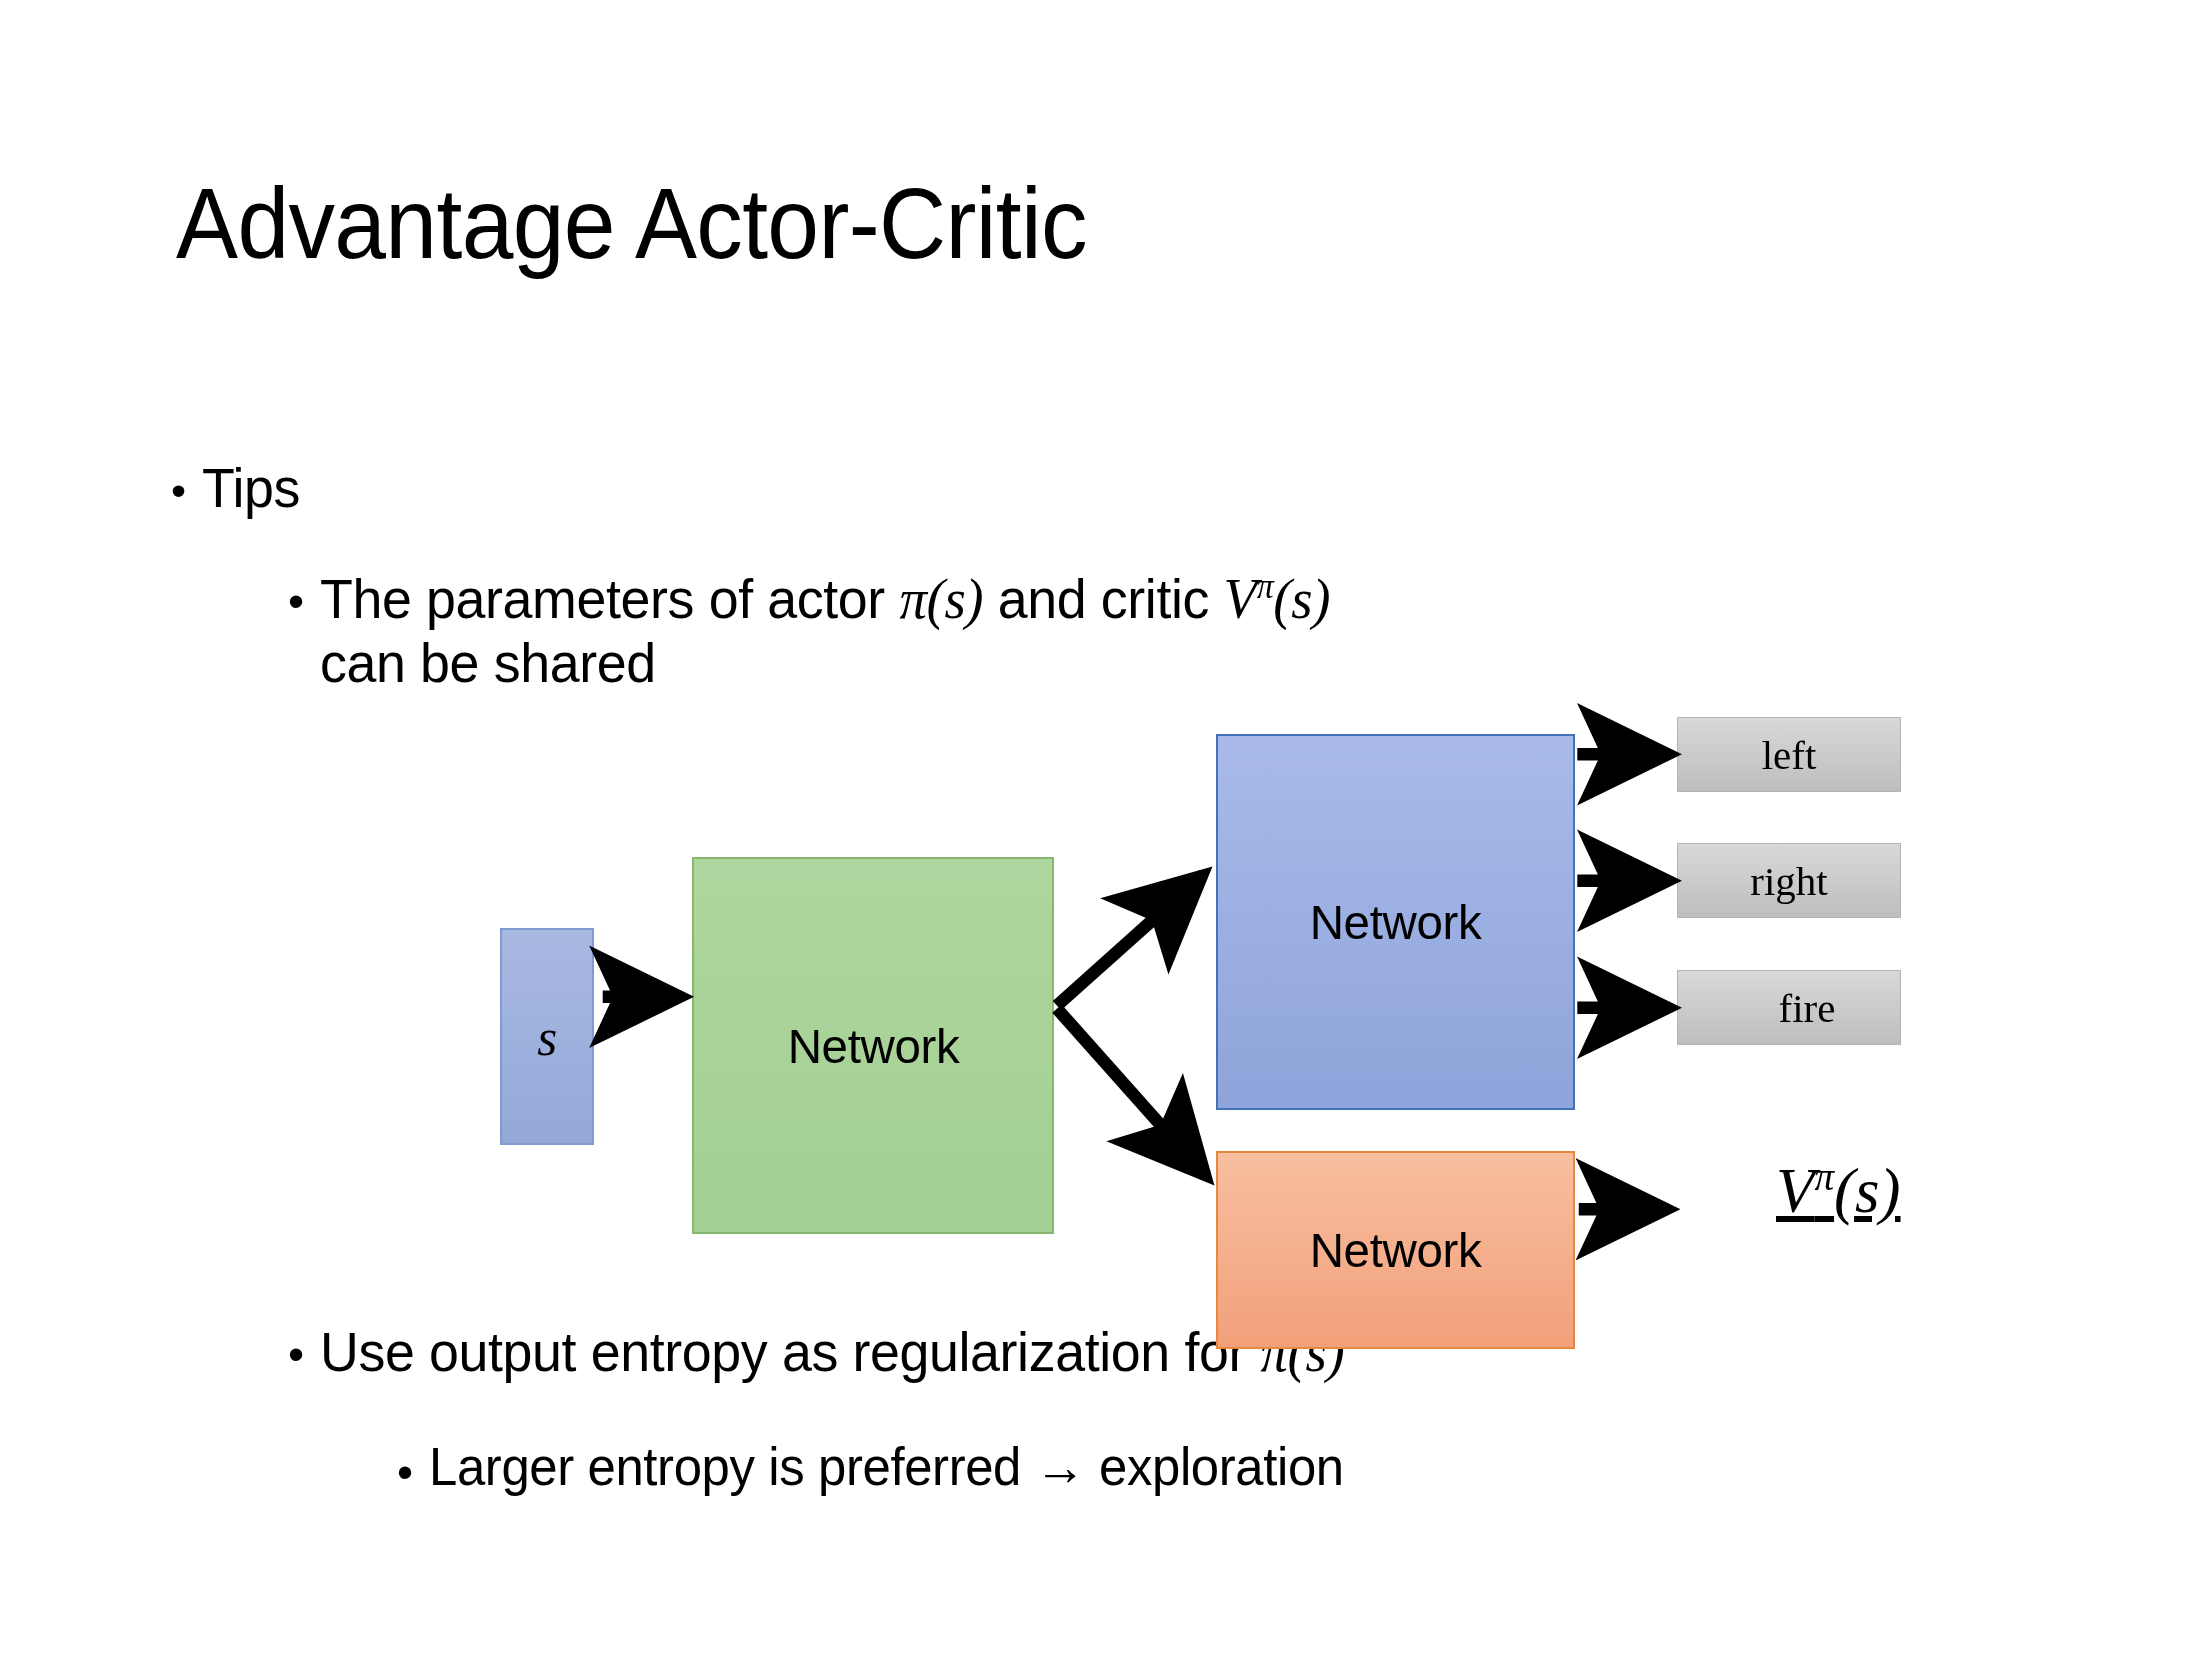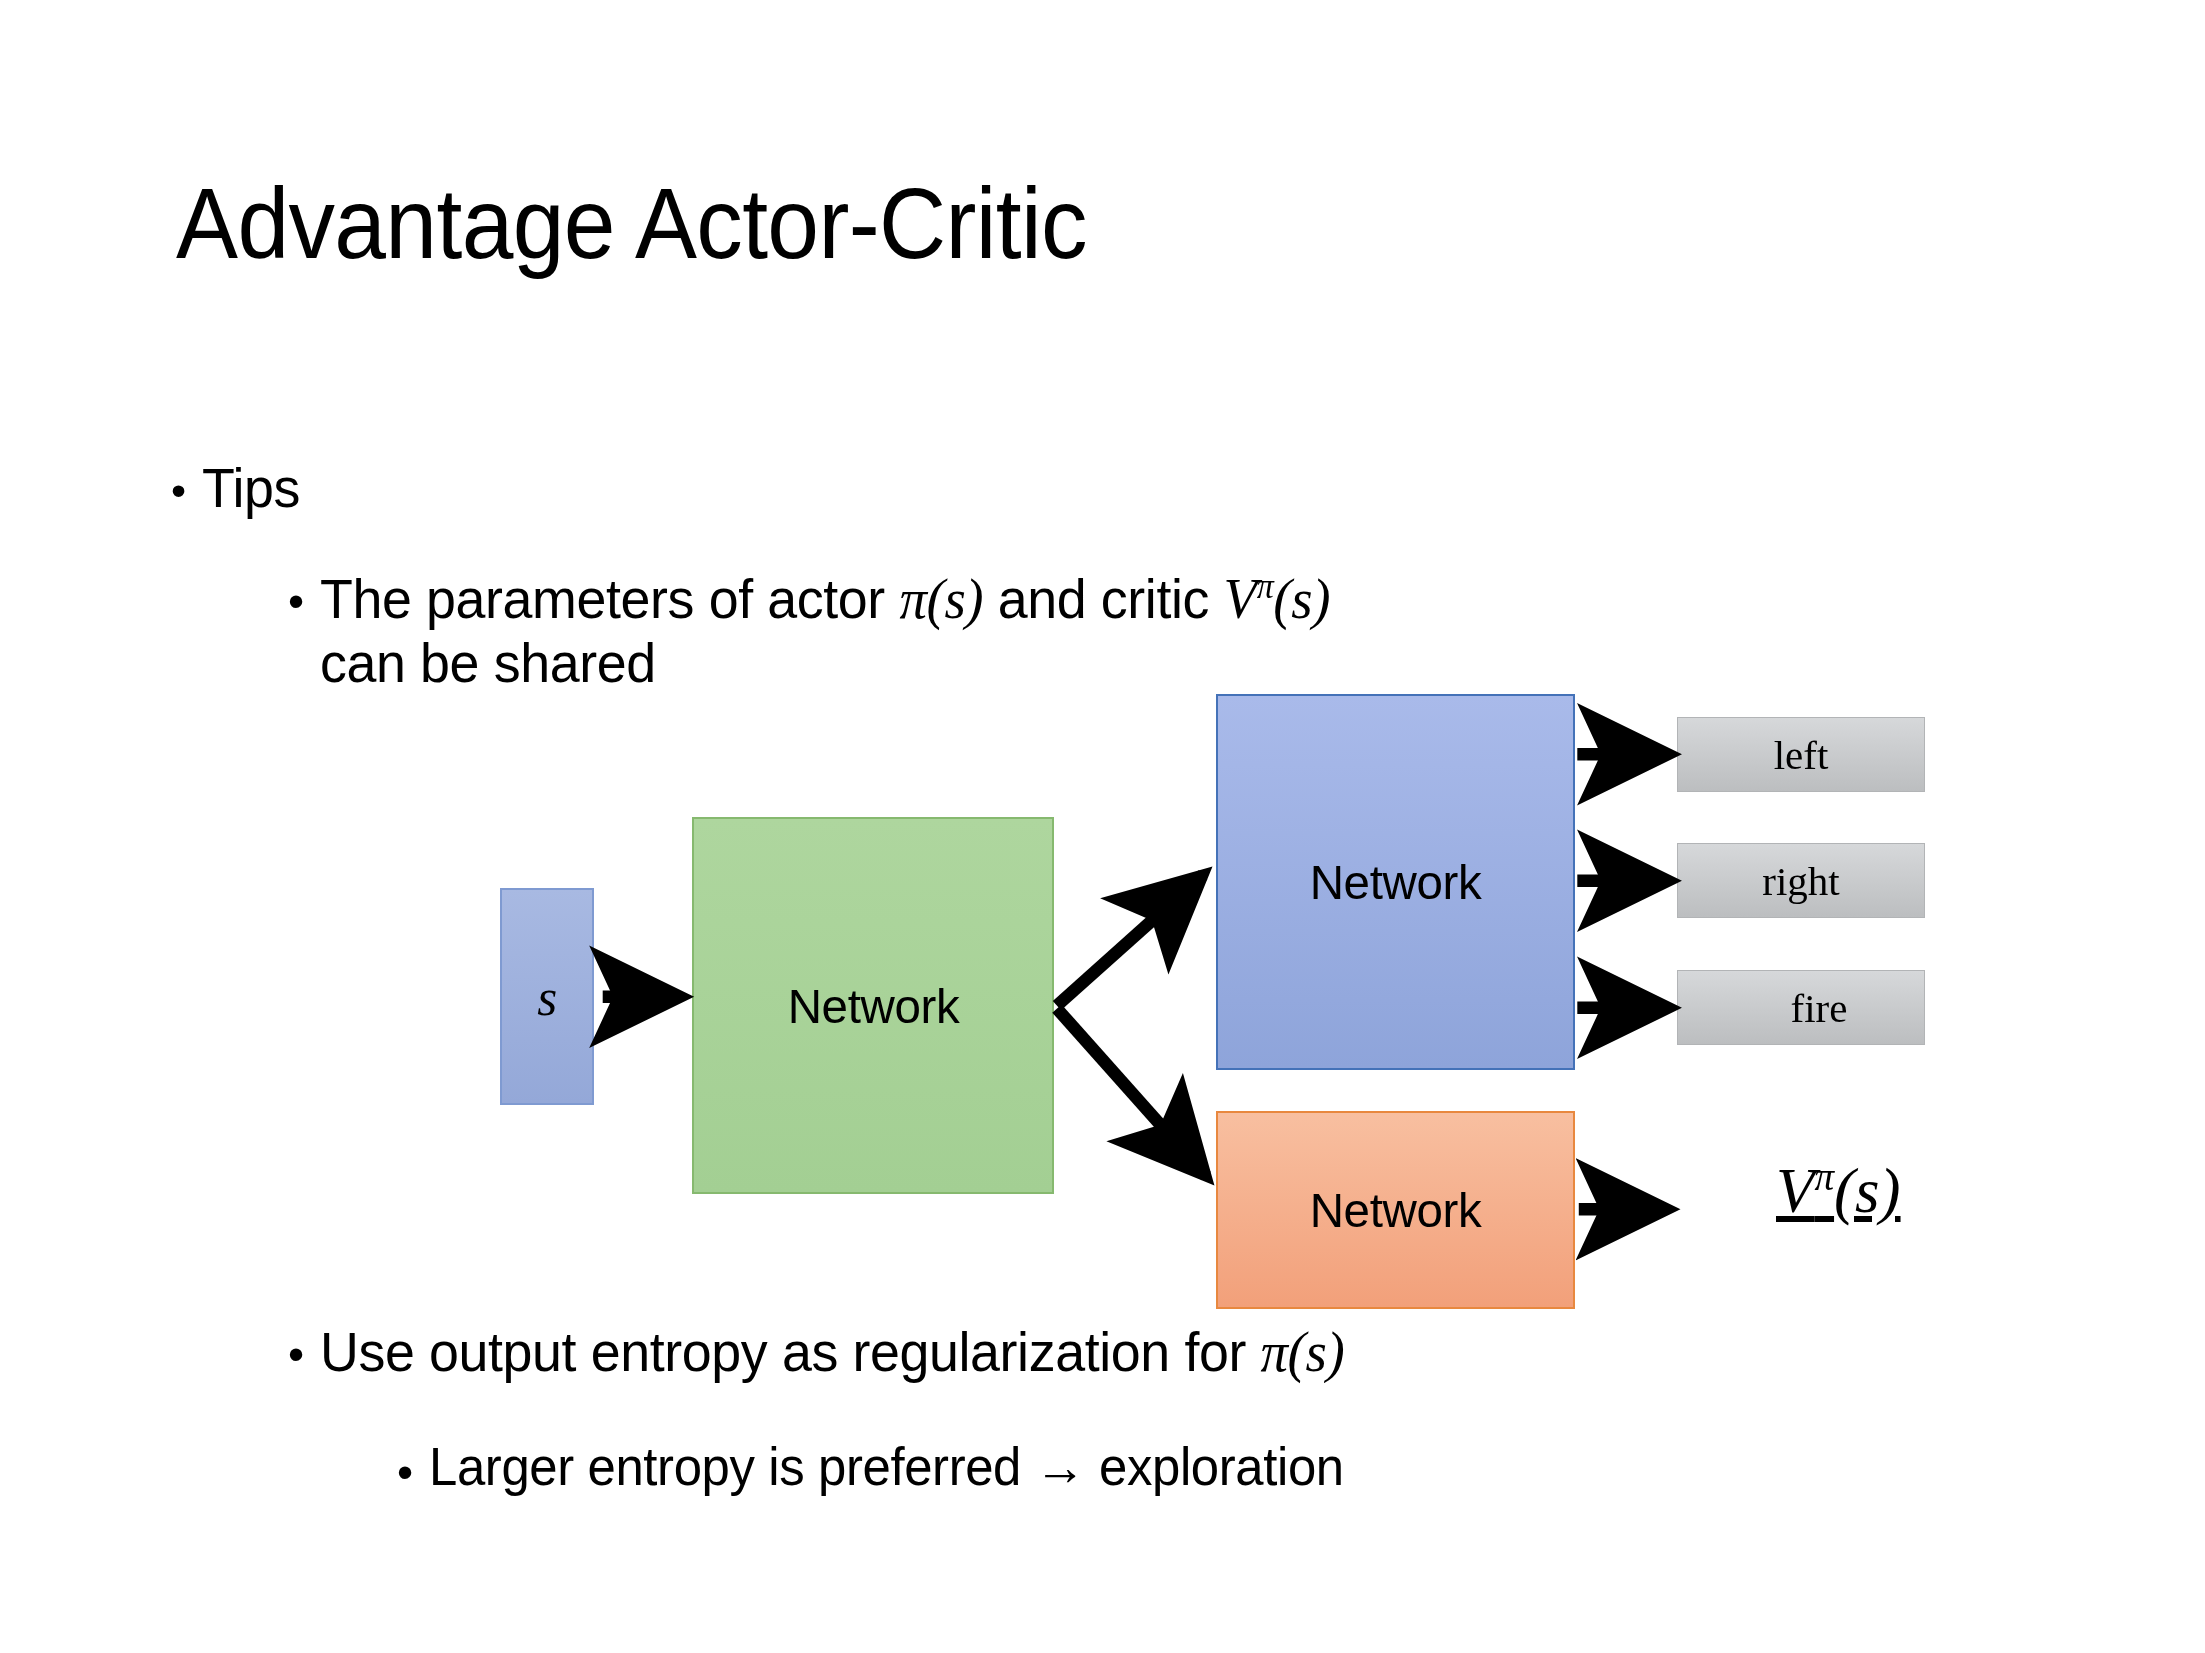--- a/index.html
+++ b/index.html
@@ -101,20 +101,21 @@
     height: 1654px;
     pointer-events: none;
   }
   .dbox {
     position: absolute;
     box-sizing: border-box;
     display: flex;
     align-items: center;
     justify-content: center;
     pointer-events: auto;
+    margin-top: 40px;
   }
   .dbox-label {
     font-size: 49px;
     font-weight: 400;
     letter-spacing: -0.4px;
     color: #000;
     transform: scaleX(0.97);
   }
 
   #box-state {
@@ -159,21 +160,21 @@
   }
 
   .outbox {
     position: absolute;
     box-sizing: border-box;
     display: flex;
     align-items: center;
     justify-content: center;
     background: linear-gradient(to bottom, #d6d8da 0%, #bcbec0 100%);
     border: 1.5px solid #b2b4b6;
-    width: 248px;
+    width: 224px;
     height: 75px;
     pointer-events: auto;
   }
   .outbox-label {
     font-family: "Liberation Serif", serif;
     font-size: 41px;
     color: #000;
   }
   #out-left  { left: 1677px; top: 717px; }
   #out-right { left: 1677px; top: 843px; }

